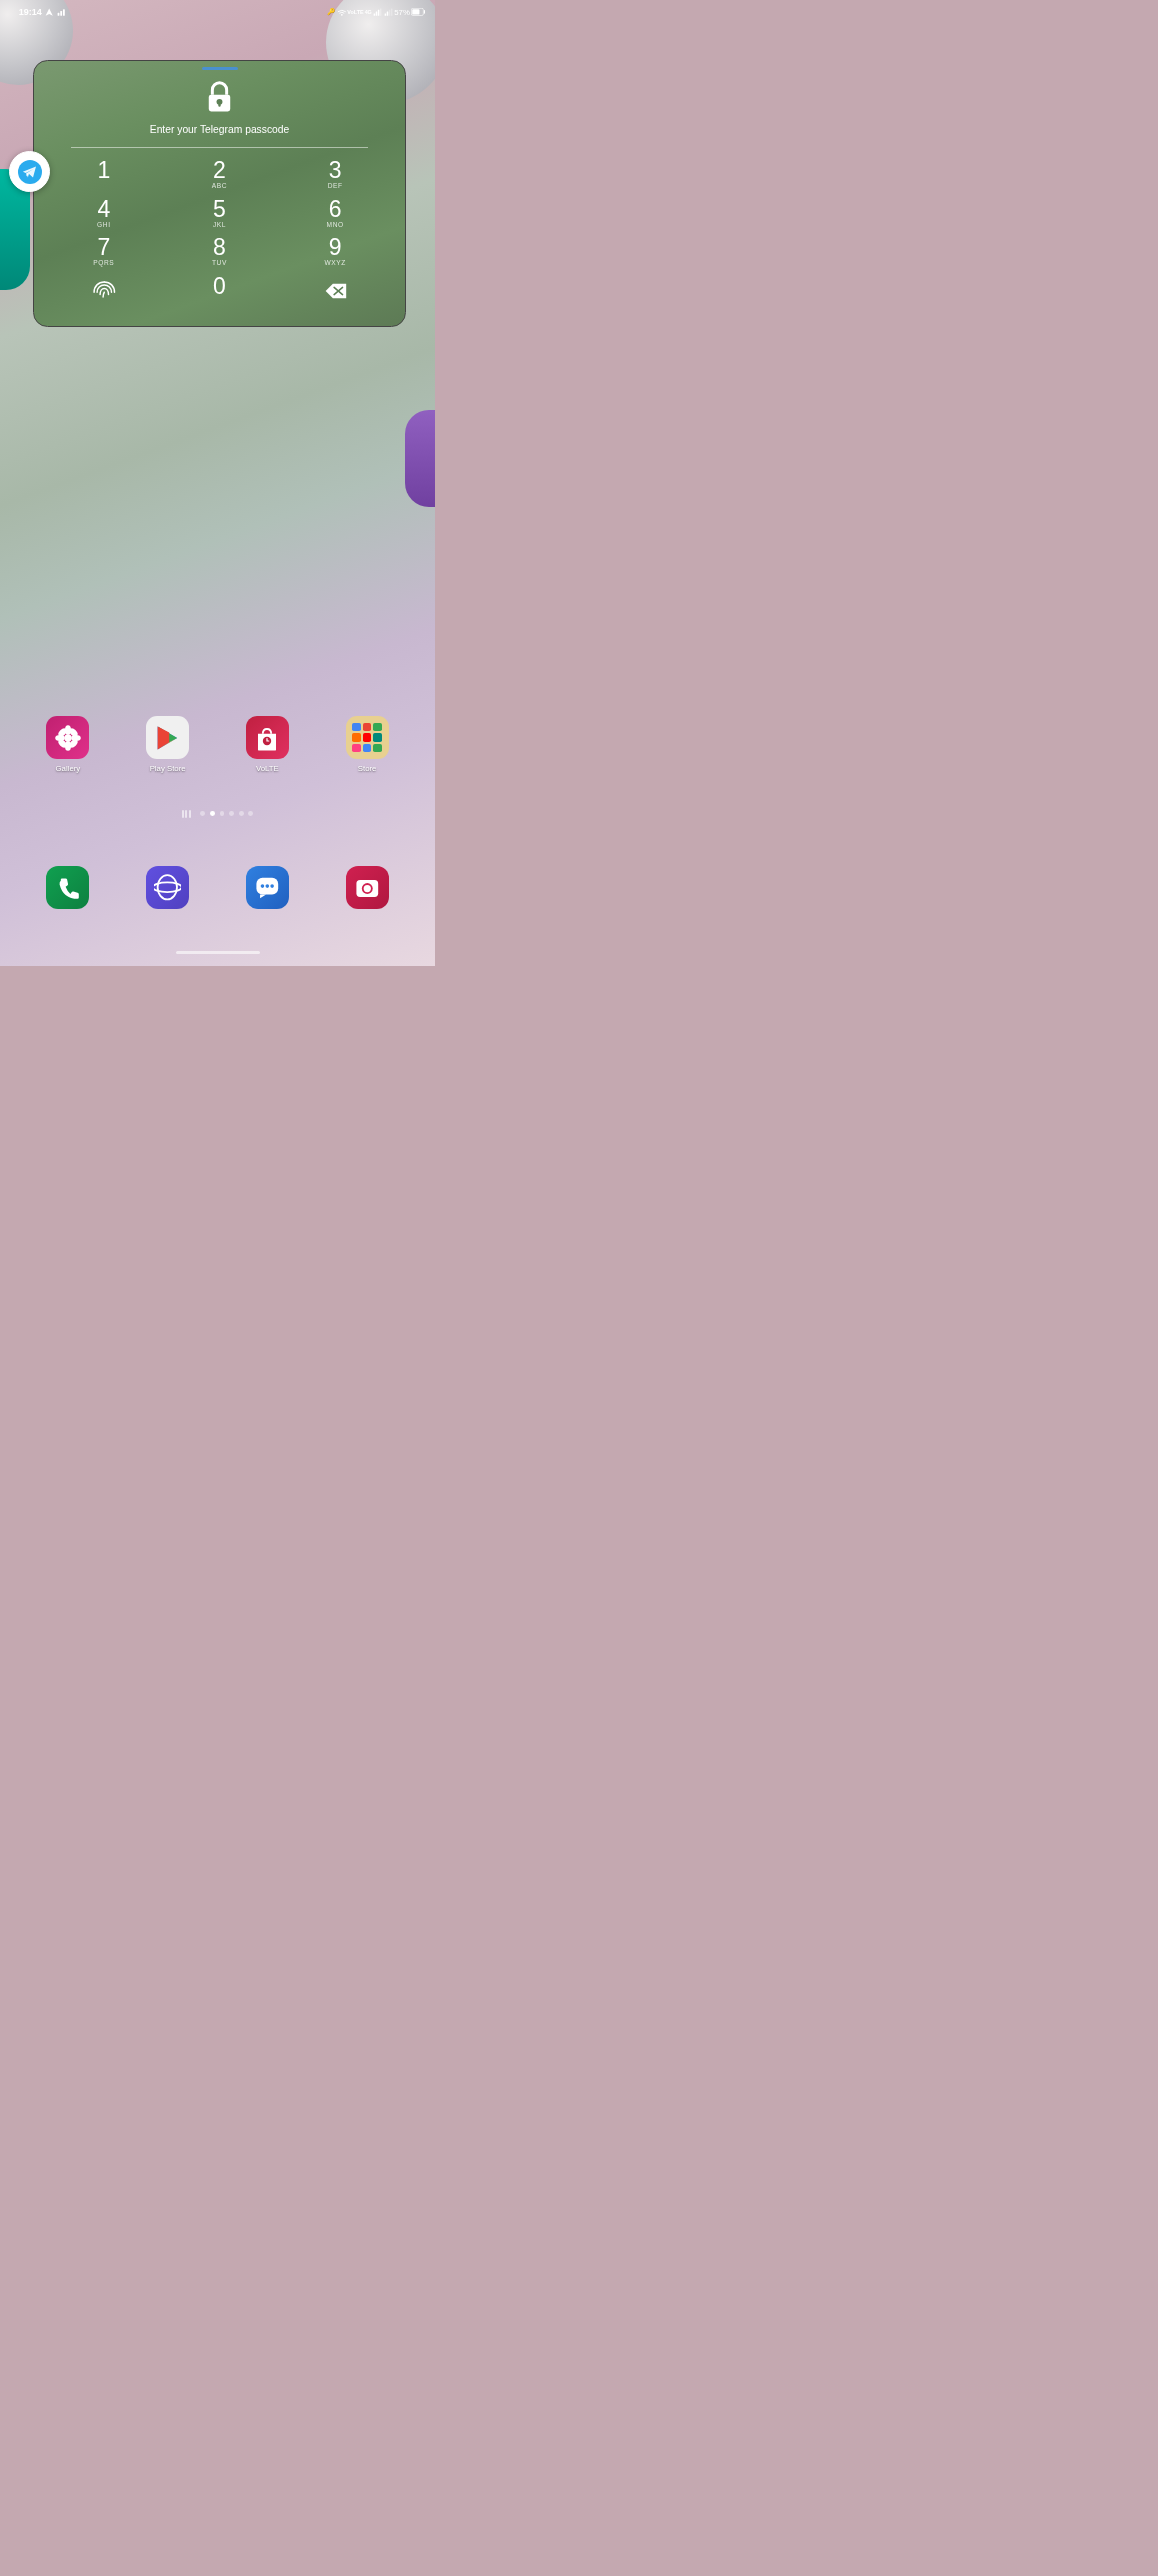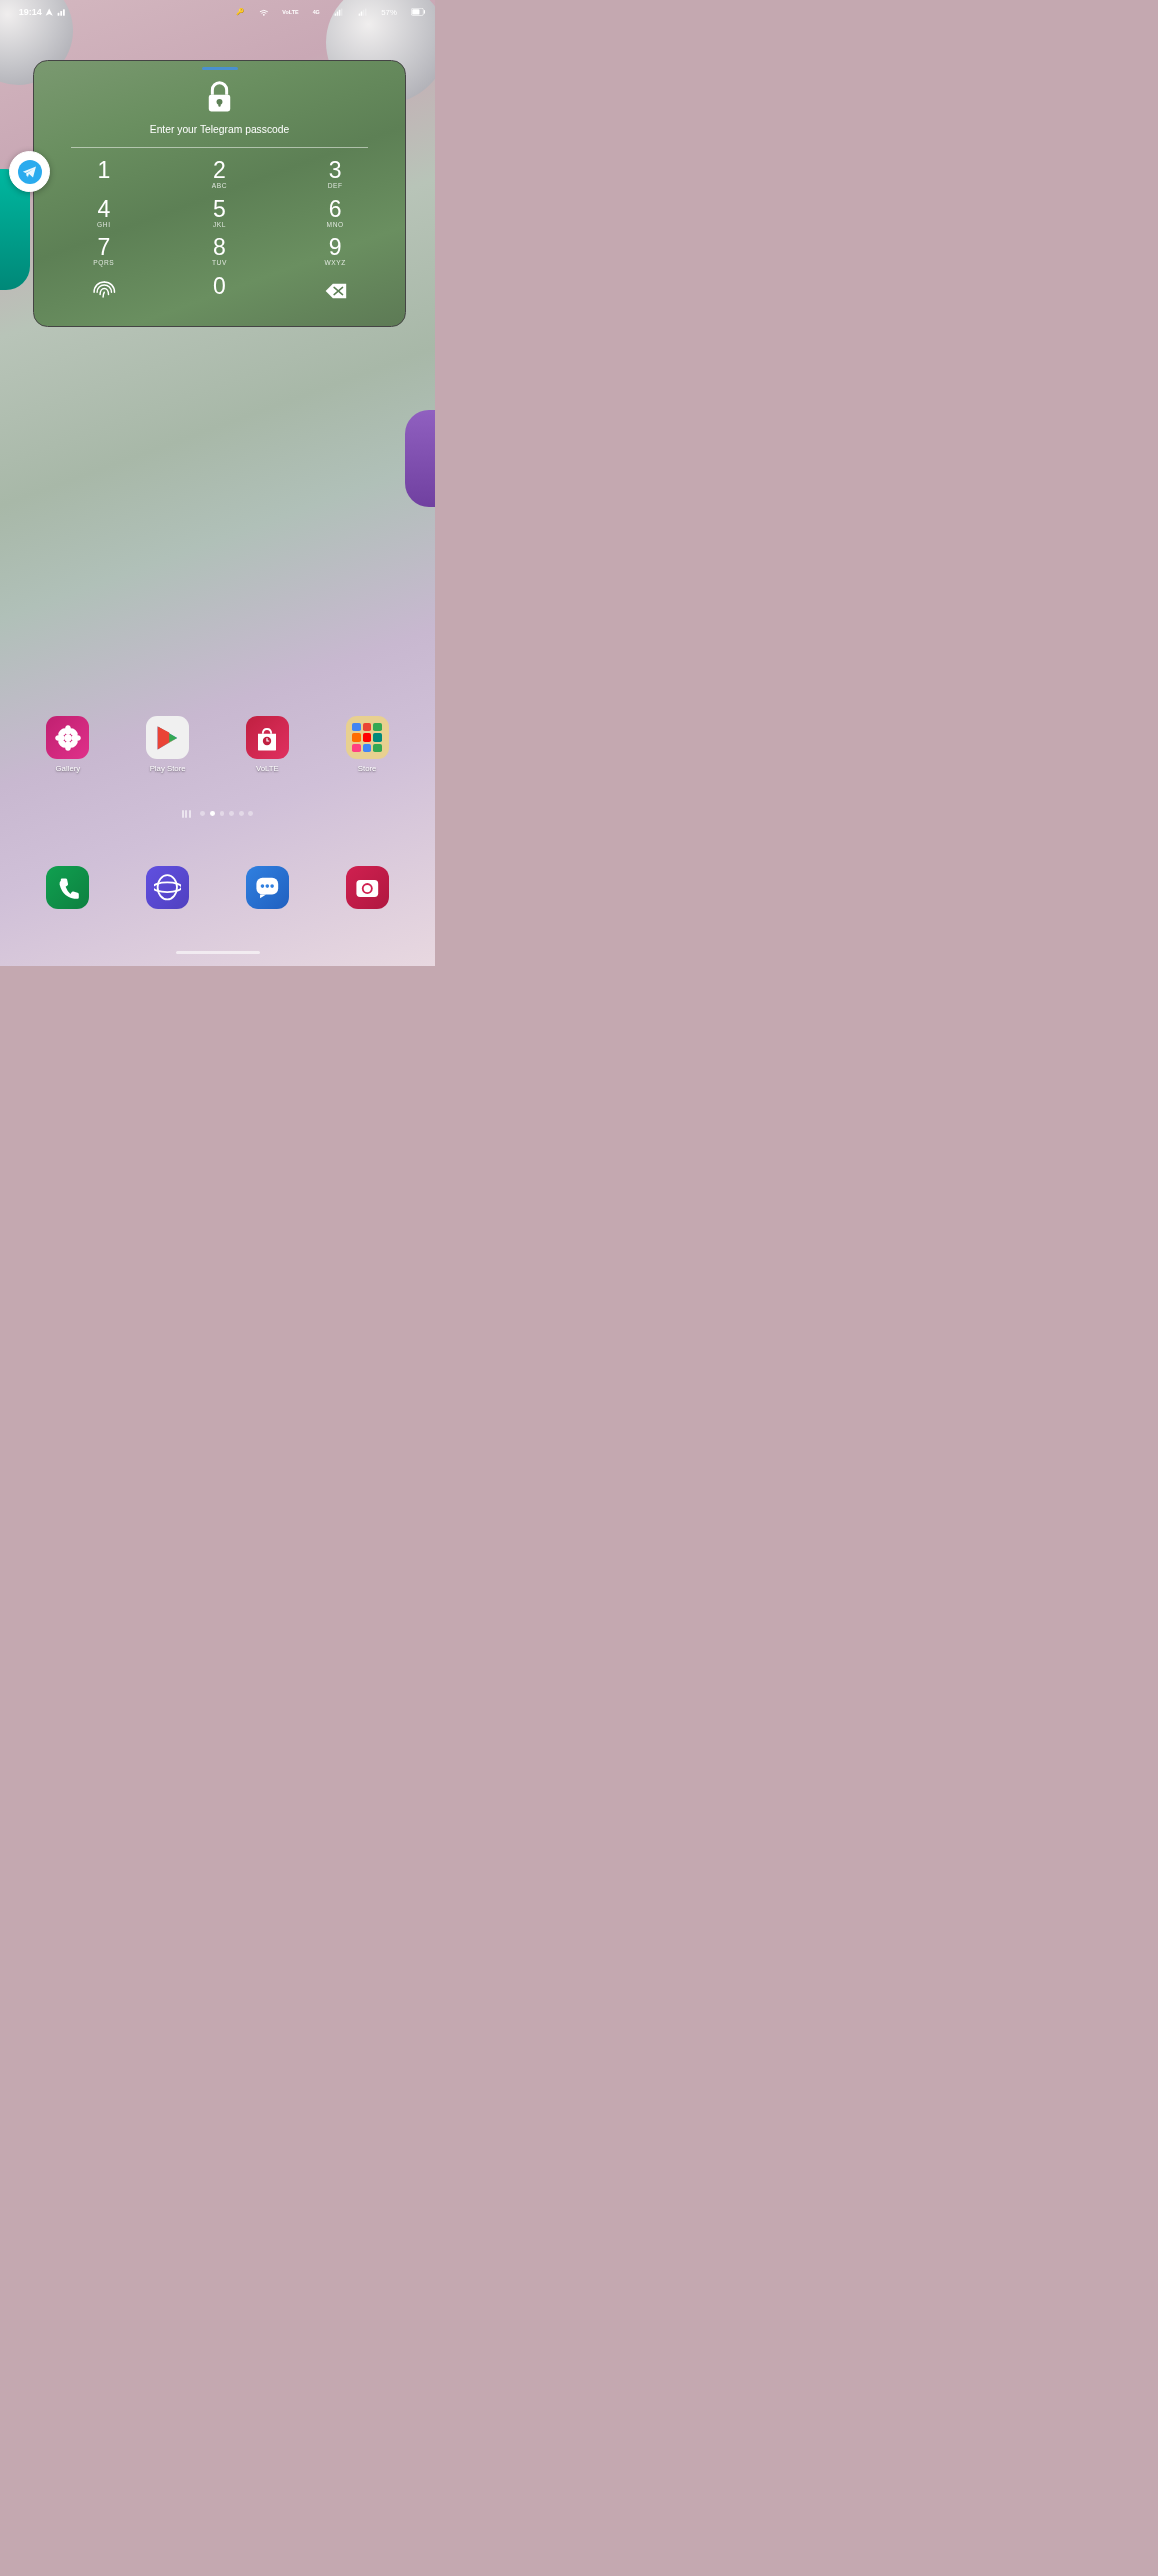--- a/index.html
+++ b/index.html
@@ -90,21 +90,21 @@
 
     .status-time {
       color: white;
       font-size: 9px;
       font-weight: 600;
     }
 
     .status-right {
       display: flex;
       align-items: center;
-      gap: 14px;
+      gap: 1px;
     }
 
     .status-battery {
       color: white;
       font-size: 7.8px;
       font-weight: 500;
     }
 
     
     .telegram-dialog {

